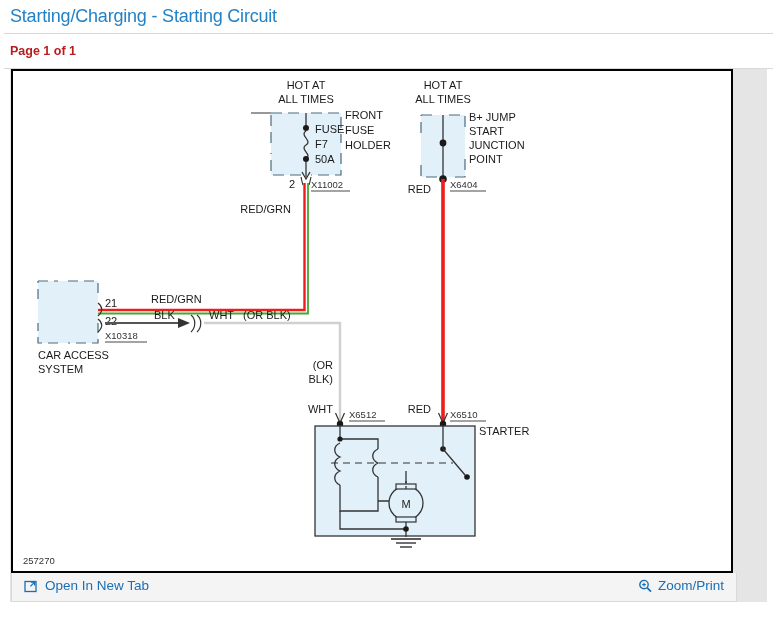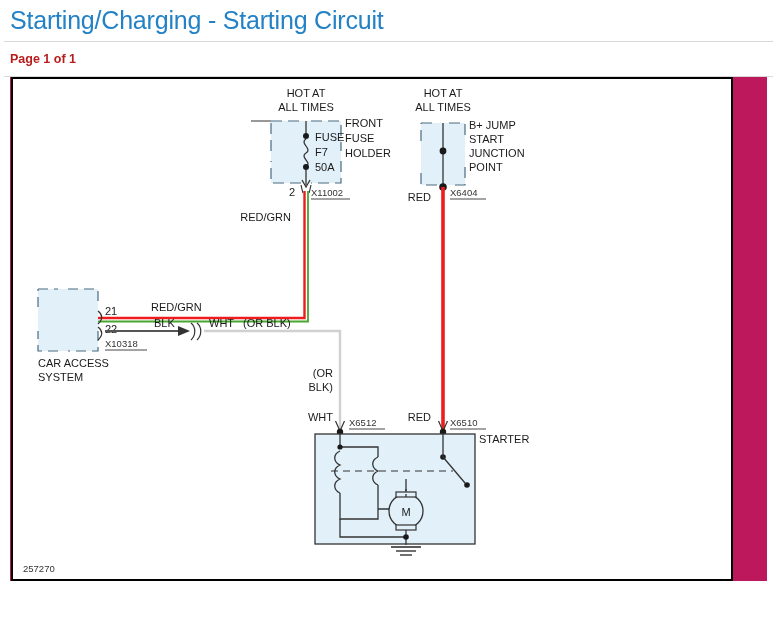--- a/index.html
+++ b/index.html
@@ -4,36 +4,36 @@
 <style>
   html,body{margin:0;padding:0;}
   body{
     width:777px;height:617px;
     background:#ffffff;
     font-family:"Liberation Sans", sans-serif;
     color:#333;
     overflow:hidden;
   }
   .page-title{
-    font-size:25px;
+    font-size:18px;
     color:#2382c6;
     padding:6px 10px 6px 10px;
     letter-spacing:-0.2px;
   }
   .hr{height:1px;background:#d8d8d8;margin:0 4px;}
   .page-count{
     font-size:12.5px;
     font-weight:bold;
     color:#b91c1c;
     padding:10px 0 10px 10px;
   }
   .viewer{
     position:relative;
     margin:0 10px 4px 10px;
-    background:#be185d;
+    background:#e5e5e5;
     padding:0;
   }
   .diagram-frame{
     position:relative;
     width:722px;height:504px;
     border:2px solid #000;
     background:#ffffff;
     box-sizing:border-box;
     margin-left:1px;
   }
@@ -215,14 +215,37 @@
           <line x1="387" y1="476" x2="399" y2="476" stroke="#333" stroke-width="1.4"></line>
         </g>
         <text class="dg-txt" x="466" y="364">STARTER</text>
         <text class="dg-txt" x="393" y="437" text-anchor="middle">M</text>
 
         <text class="dg-id" x="10" y="493">257270</text>
       </svg>
     </div>
   </div>
 
+  <div class="toolbar">
+    <div class="tb-left">
+      <span>
+        <svg width="14" height="14" viewBox="0 0 14 14">
+          <rect x="1" y="2.5" width="11" height="10" fill="none" stroke="#1a6fb5" stroke-width="1.3"></rect>
+          <path d="M7,3.2 L10.6,3.2 L10.6,6.6" fill="none" stroke="#1a6fb5" stroke-width="1.3"></path>
+          <line x1="6.4" y1="7.4" x2="10.4" y2="3.4" stroke="#1a6fb5" stroke-width="1.3"></line>
+        </svg>
+      </span>
+      <span class="tb-link">Open In New Tab</span>
+    </div>
+    <div class="tb-right">
+      <span>
+        <svg width="14" height="14" viewBox="0 0 14 14">
+          <circle cx="6" cy="5.6" r="4.2" fill="none" stroke="#1a6fb5" stroke-width="1.4"></circle>
+          <line x1="9.2" y1="8.8" x2="13" y2="12.6" stroke="#1a6fb5" stroke-width="1.7"></line>
+          <line x1="4.1" y1="5.6" x2="7.9" y2="5.6" stroke="#1a6fb5" stroke-width="1.1"></line>
+          <line x1="6" y1="3.7" x2="6" y2="7.5" stroke="#1a6fb5" stroke-width="1.1"></line>
+        </svg>
+      </span>
+      <span class="tb-link">Zoom/Print</span>
+    </div>
+  </div>
 
 </div>
 
 </body></html>

